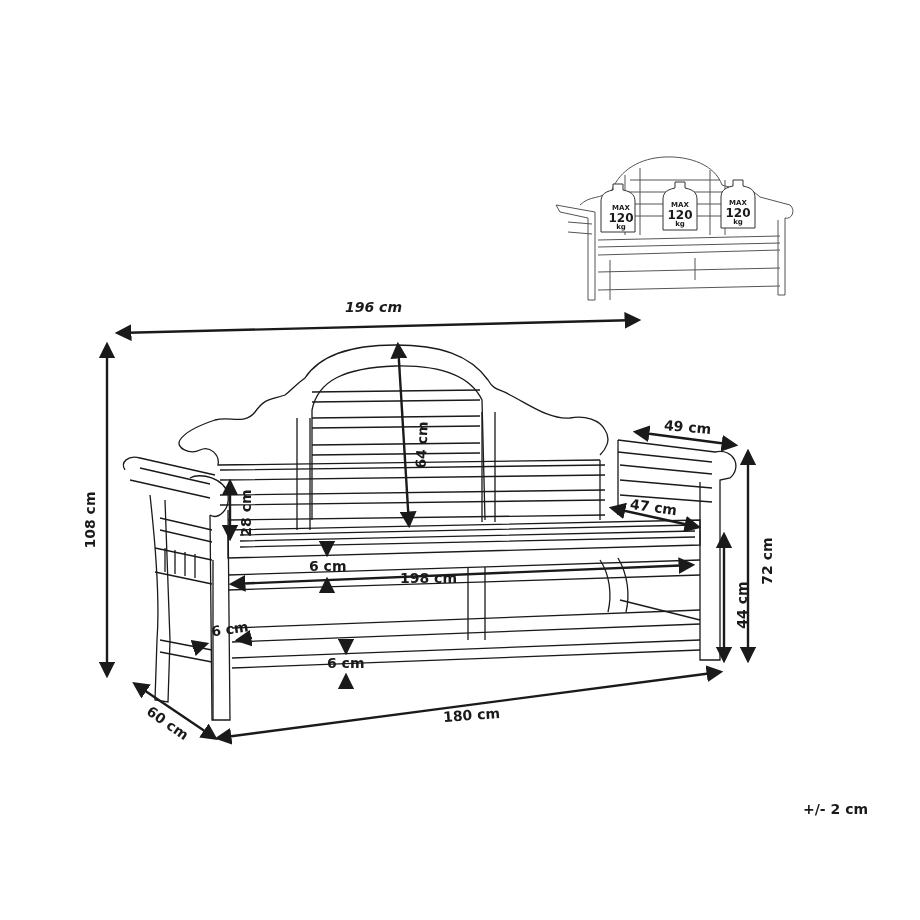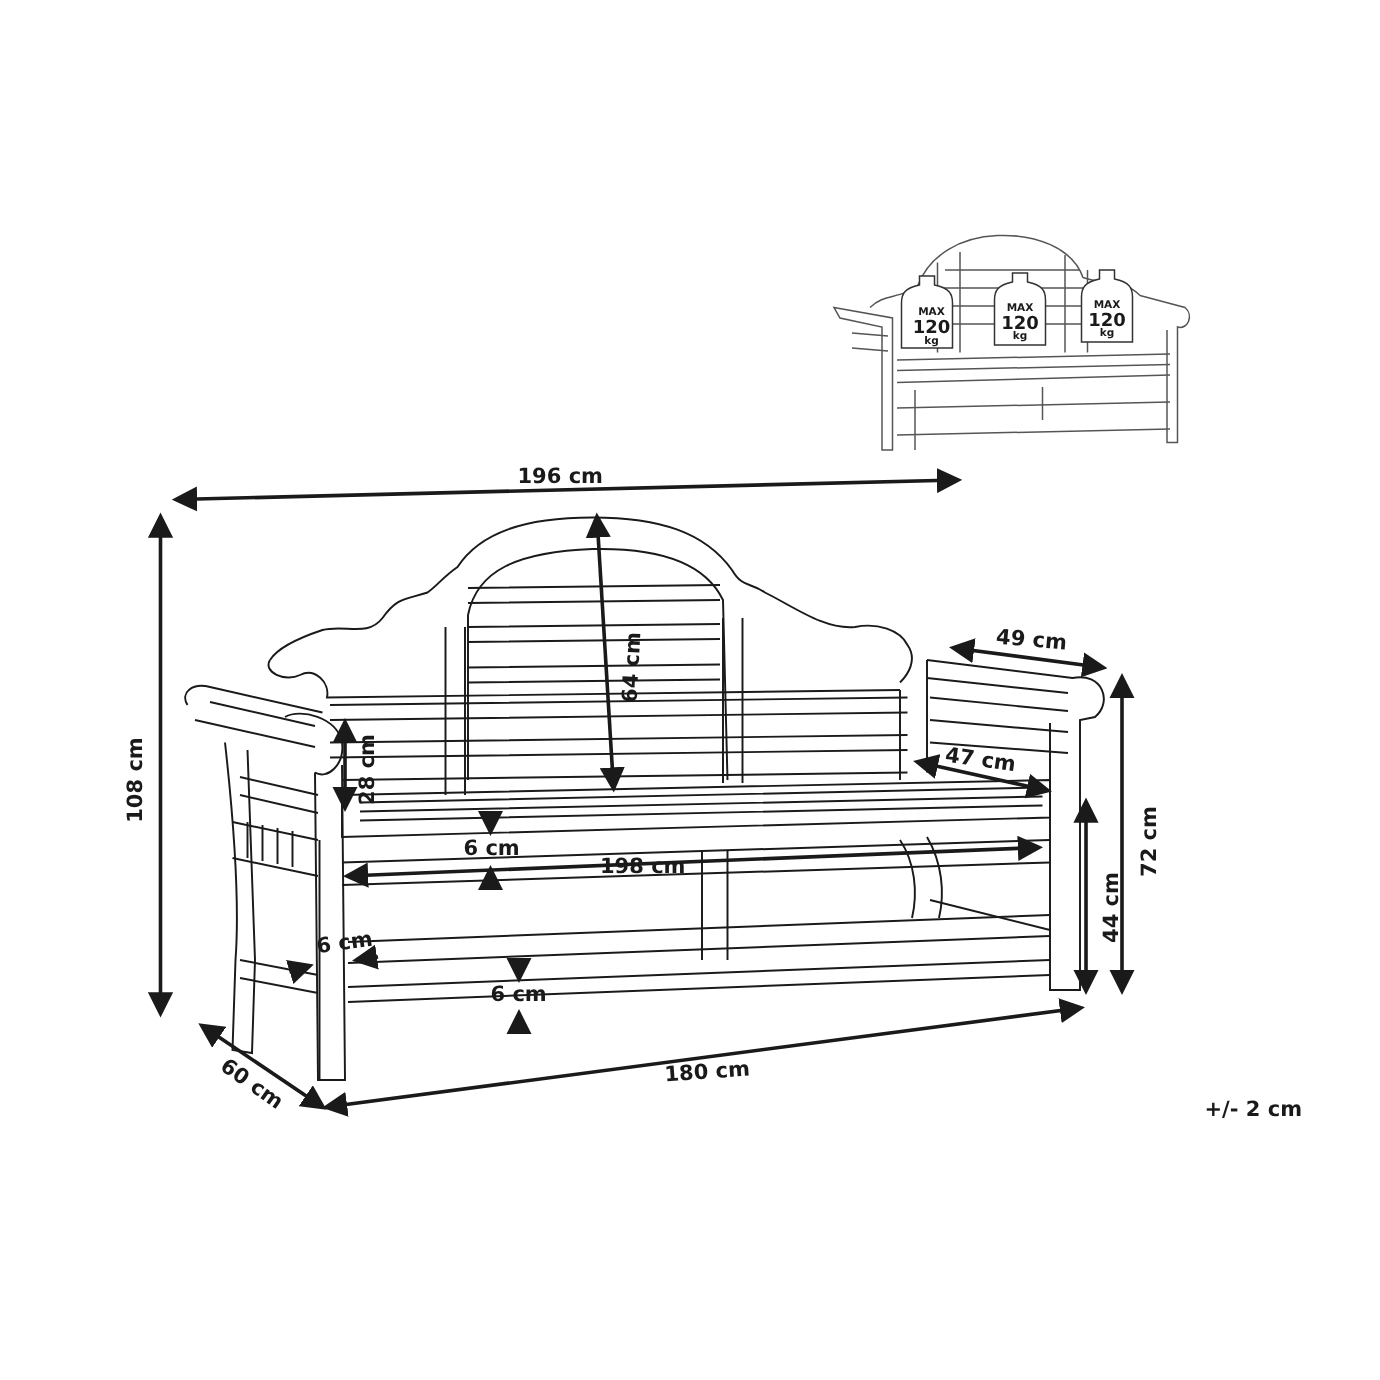--- a/index.html
+++ b/index.html
@@ -129,27 +129,27 @@
   <div style="font-size:7px;">MAX</div>
   <div style="font-size:12px;">120</div>
   <div style="font-size:7px;">kg</div>
 </div>
 <div class="thumb-txt" style="left:725px;top:200px;width:26px;">
   <div style="font-size:7px;">MAX</div>
   <div style="font-size:12px;">120</div>
   <div style="font-size:7px;">kg</div>
 </div>
 
-<div class="lbl" style="left:345px;top:311px;">196 cm</div>
+<div class="lbl" style="left:345px;top:300px;font-style:italic;">196 cm</div>
 <div class="lbl rot-90" style="left:62px;top:513px;">108 cm</div>
 <div class="lbl" style="left:398px;top:438px;transform:rotate(-87deg);">64 cm</div>
 <div class="lbl" style="left:664px;top:420px;transform:rotate(5deg);">49 cm</div>
 <div class="lbl" style="left:630px;top:500px;transform:rotate(8deg);">47 cm</div>
 <div class="lbl rot-90" style="left:743px;top:554px;">72 cm</div>
 <div class="lbl rot-90" style="left:718px;top:598px;">44 cm</div>
 <div class="lbl rot-90" style="left:222px;top:506px;">28 cm</div>
 <div class="lbl" style="left:309px;top:559px;">6 cm</div>
 <div class="lbl" style="left:400px;top:571px;">198 cm</div>
 <div class="lbl" style="left:211px;top:622px;transform:rotate(-8deg);">6 cm</div>
 <div class="lbl" style="left:327px;top:656px;">6 cm</div>
 <div class="lbl" style="left:443px;top:708px;transform:rotate(-4deg);">180 cm</div>
 <div class="lbl" style="left:144px;top:716px;transform:rotate(35deg);">60 cm</div>
-<div class="lbl" style="left:803px;top:733px;">+/- 2 cm</div>
+<div class="lbl" style="left:803px;top:802px;">+/- 2 cm</div>
 
 </body></html>

